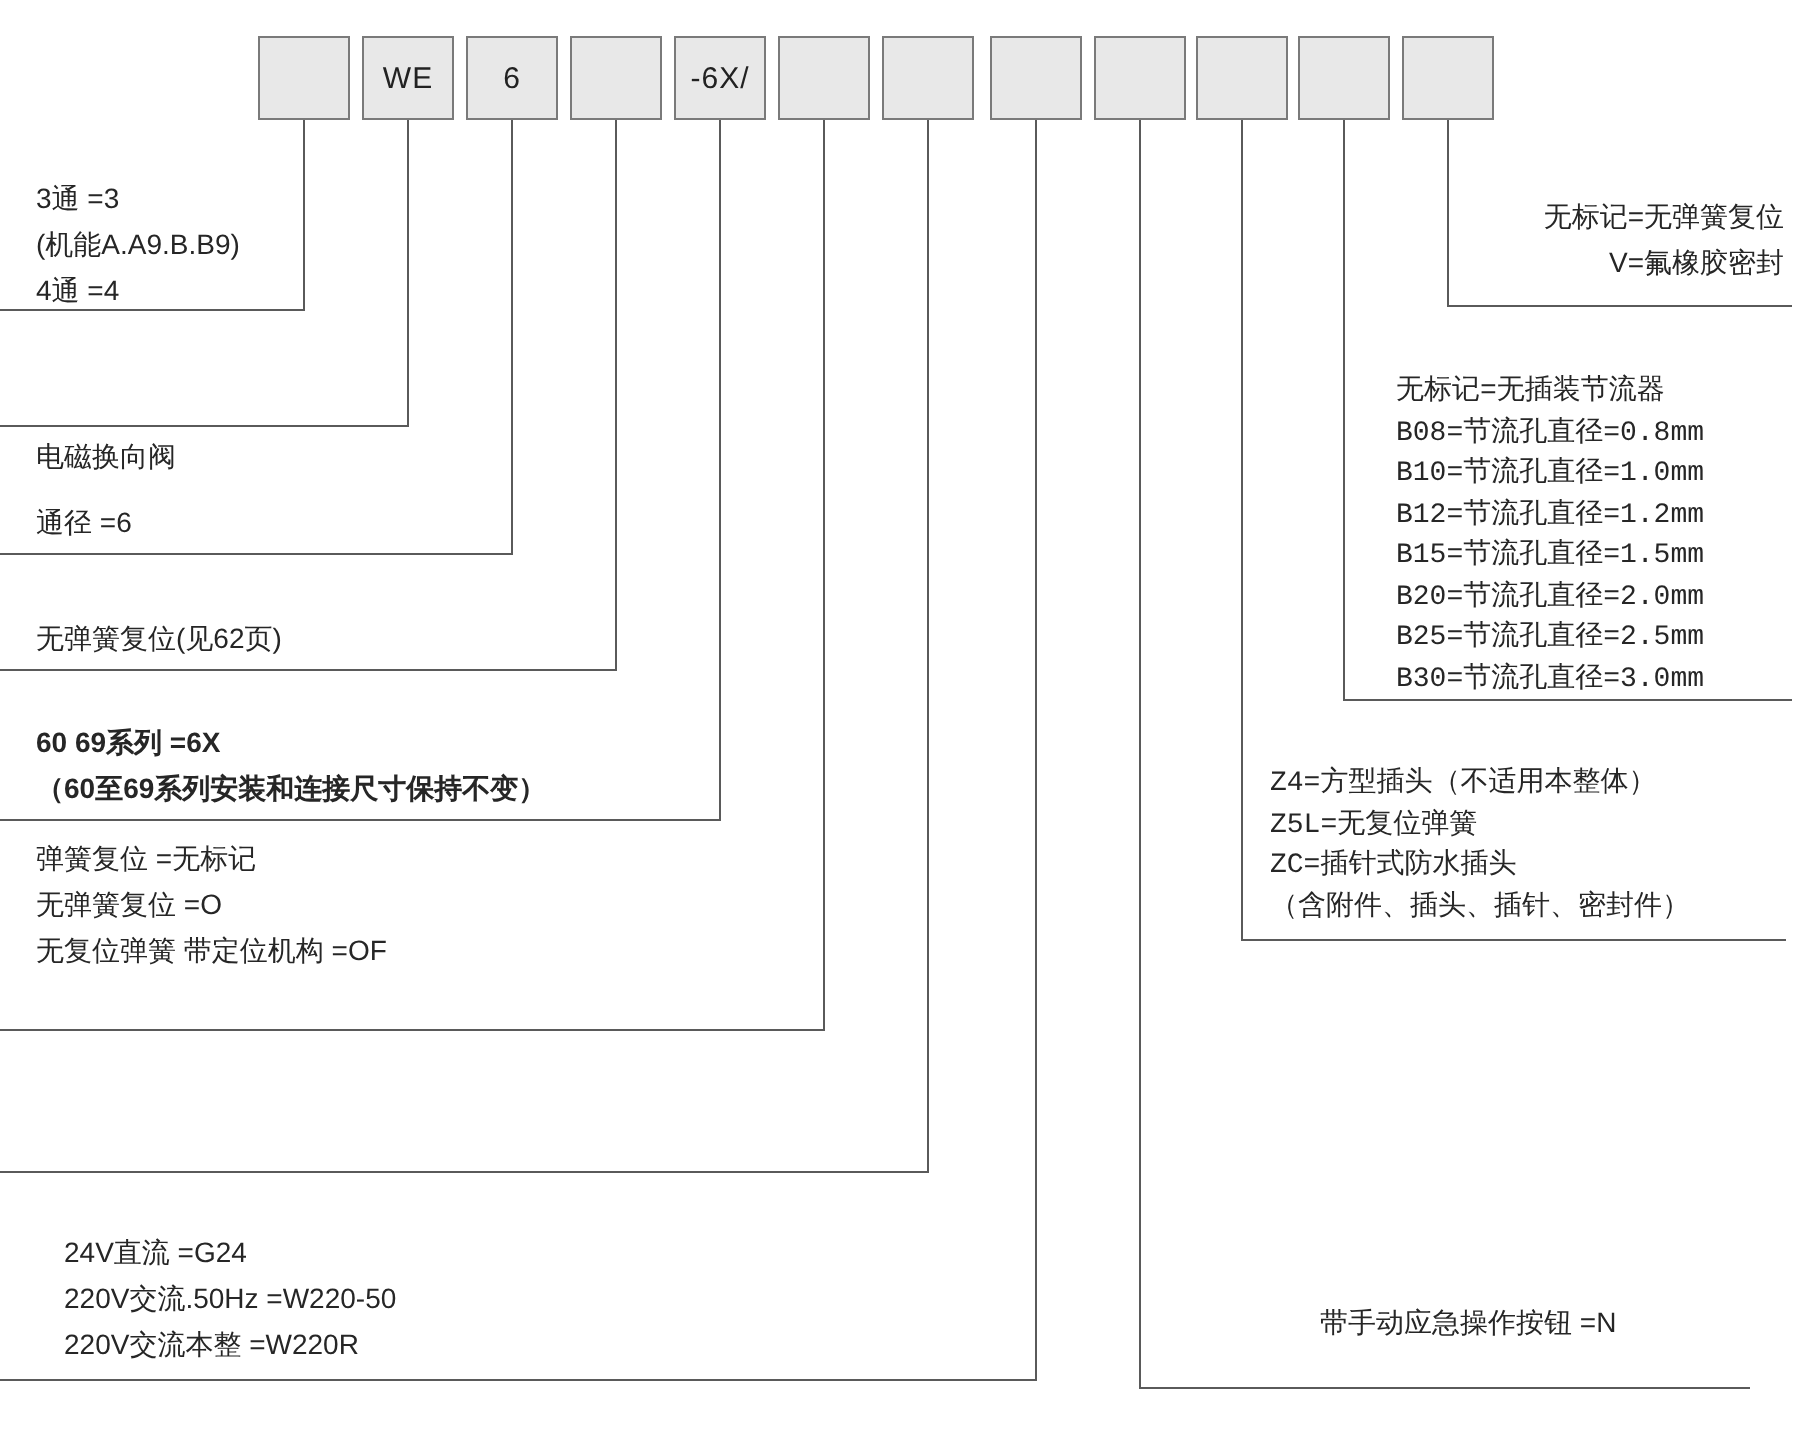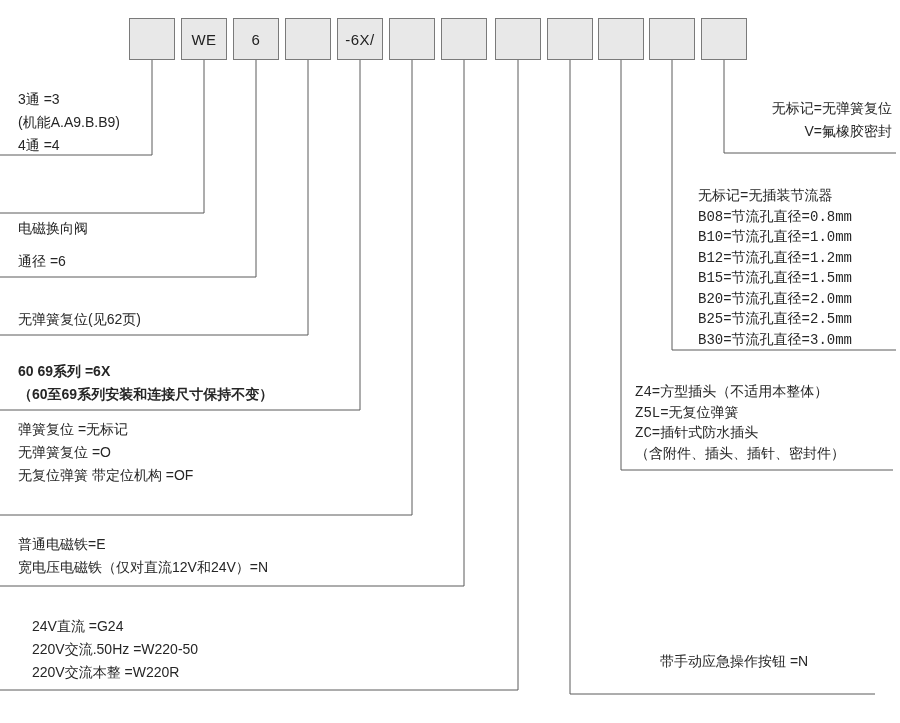--- a/index.html
+++ b/index.html
@@ -89,22 +89,20 @@
 (机能A.A9.B.B9)
 4通  =4</div>
   <div class="lbl" id="lbl-valve">电磁换向阀</div>
   <div class="lbl" id="lbl-size">通径  =6</div>
   <div class="lbl" id="lbl-symbol">无弹簧复位(见62页)</div>
   <div class="lbl" id="lbl-series">60 69系列  =6X
 （60至69系列安装和连接尺寸保持不变）</div>
   <div class="lbl" id="lbl-spring">弹簧复位   =无标记
 无弹簧复位 =O
 无复位弹簧 带定位机构  =OF</div>
-  <div class="lbl" id="lbl-solenoid">普通电磁铁=E
-宽电压电磁铁（仅对直流12V和24V）=N</div>
   <div class="lbl" id="lbl-voltage">24V直流    =G24
 220V交流.50Hz  =W220-50
 220V交流本整   =W220R</div>
   <div class="lbl" id="lbl-seal">无标记=无弹簧复位
 V=氟橡胶密封</div>
   <div class="lbl tight" id="lbl-throttle">无标记=无插装节流器
 B08=节流孔直径=0.8mm
 B10=节流孔直径=1.0mm
 B12=节流孔直径=1.2mm
 B15=节流孔直径=1.5mm

